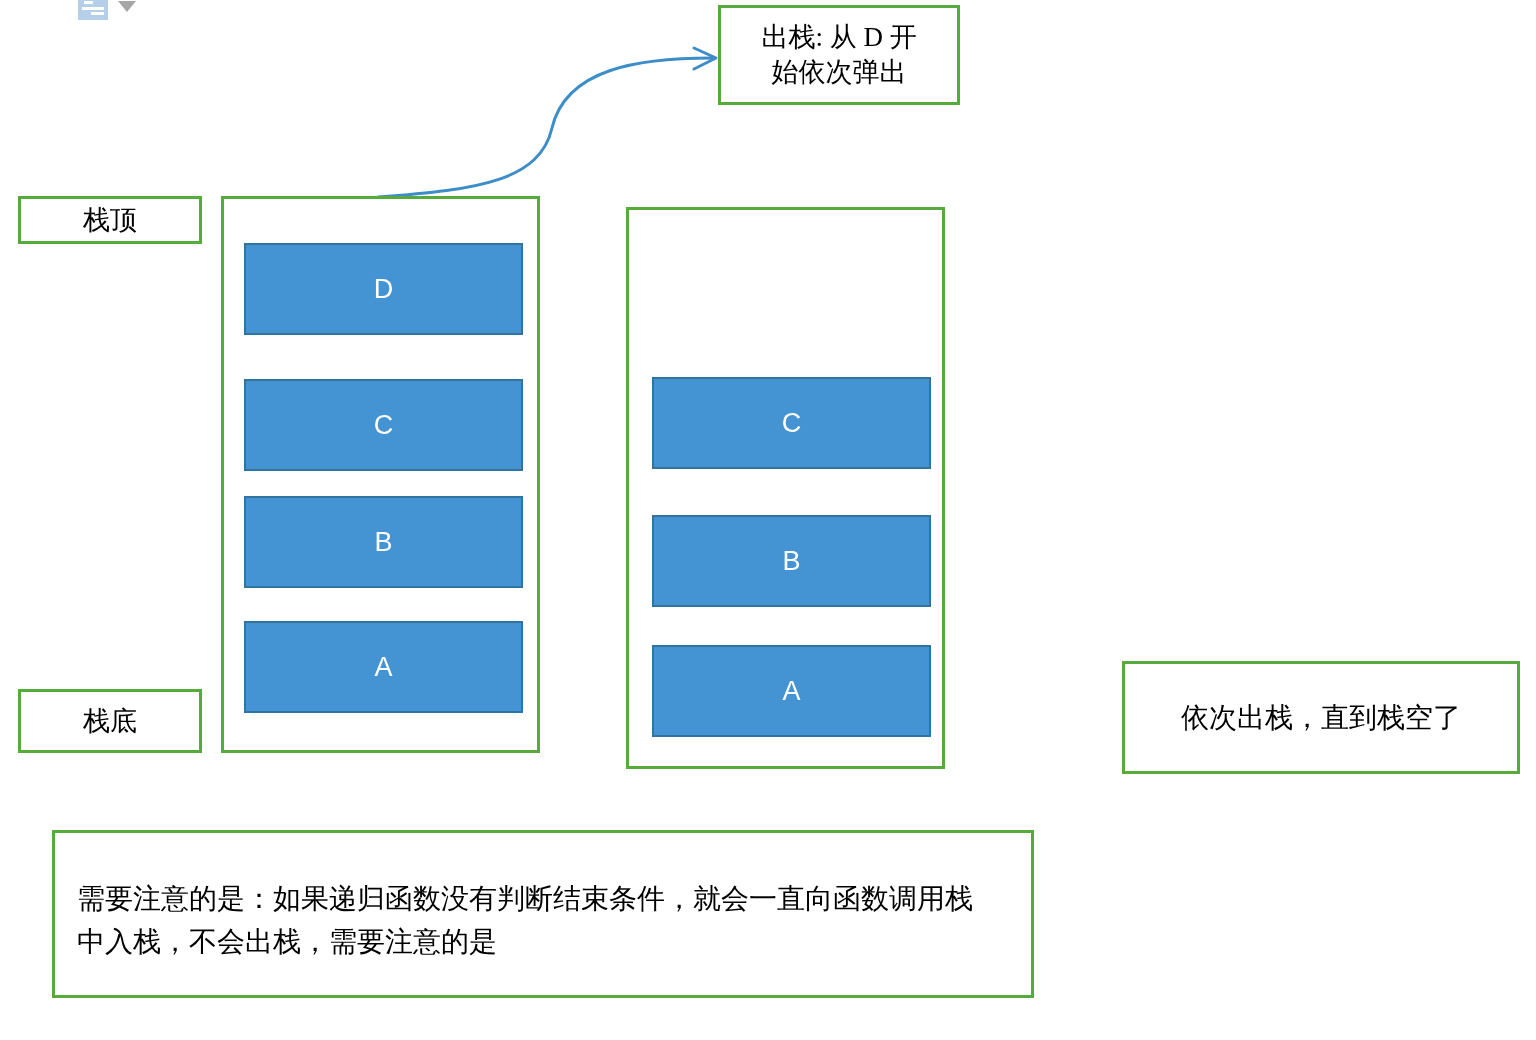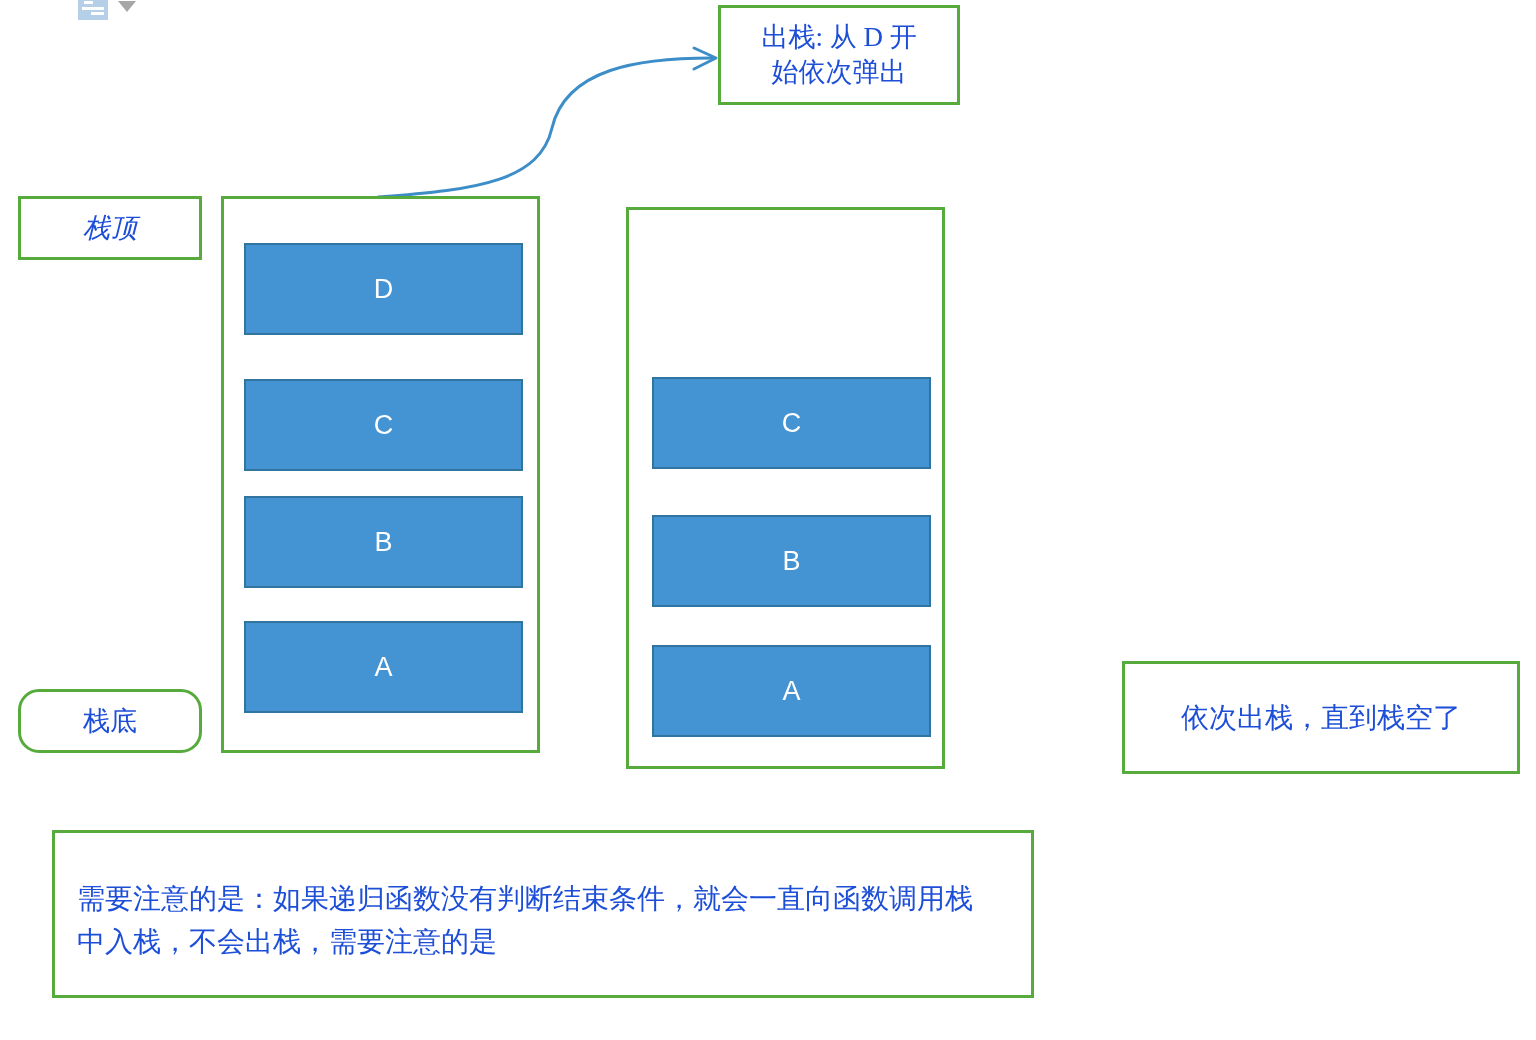--- a/index.html
+++ b/index.html
@@ -48,45 +48,43 @@
     border-top: 11px solid #a6a6a6;
     margin-top: 2px;
   }
 
   
   .gbox {
     position: absolute;
     box-sizing: border-box;
     border: 3px solid #56ab3c;
     background: #ffffff;
-    color: #1d4ed8;
+    color: #000000;
   }
   .gbox.centered {
     display: flex;
     align-items: center;
     justify-content: center;
     text-align: center;
   }
 
   
   #popup-note {
     left: 718px; top: 5px; width: 242px; height: 100px;
     font-size: 27px;
     line-height: 1.28;
     padding: 2px 10px;
   }
   #label-stack-top {
-    left: 18px; top: 196px; width: 184px; height: 64px;
-    font-size: 27px;
-    font-style: italic;
+    left: 18px; top: 196px; width: 184px; height: 48px;
+    font-size: 27px;
   }
   #label-stack-bottom {
     left: 18px; top: 689px; width: 184px; height: 64px;
     font-size: 27px;
-    border-radius: 21px;
   }
   #label-pop-until-empty {
     left: 1122px; top: 661px; width: 398px; height: 113px;
     font-size: 28px;
   }
   #note-overflow {
     left: 52px; top: 830px; width: 982px; height: 168px;
     font-size: 28px;
     line-height: 1.55;
     padding: 44px 8px 0 22px;

